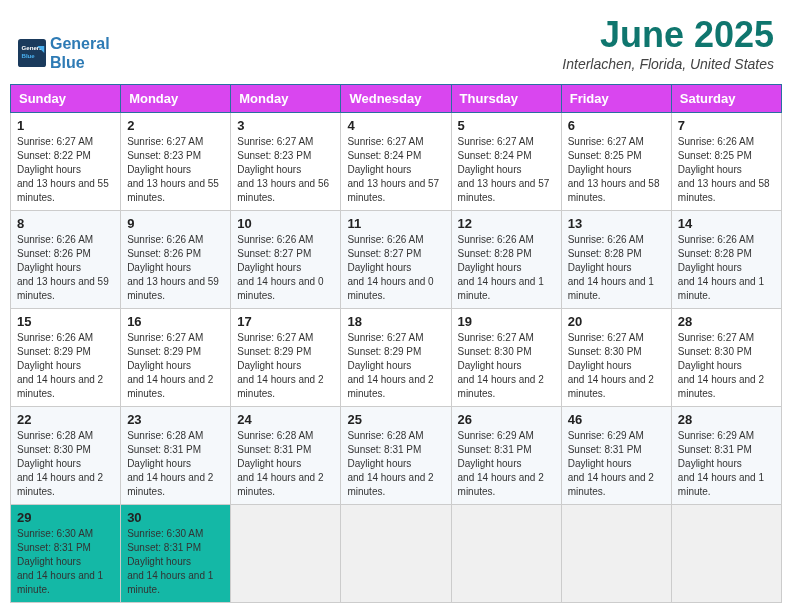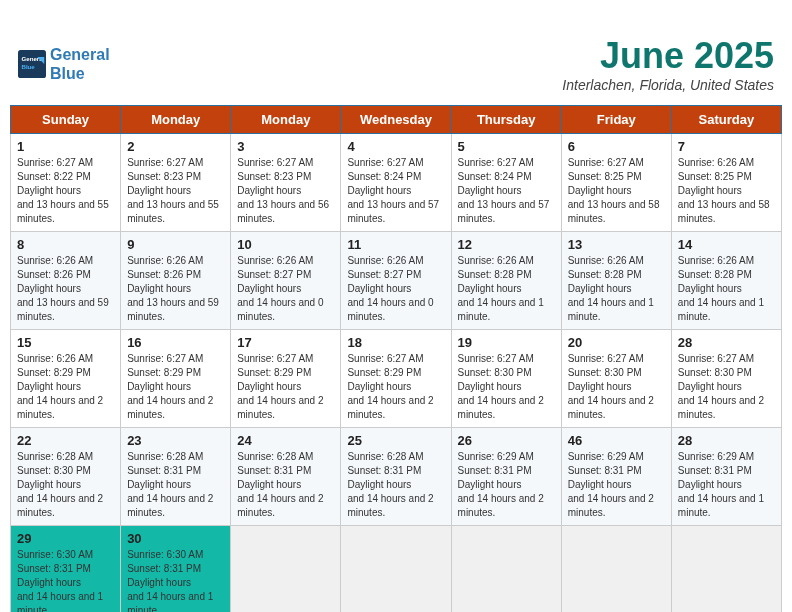--- a/index.html
+++ b/index.html
@@ -6,24 +6,23 @@
     body {
       font-family: Arial, sans-serif;
       background: #fff;
       width: 792px;
       min-height: 612px;
       padding: 10px;
     }
     .header-area {
       display: flex;
       justify-content: space-between;
-      align-items: center;
+      align-items: flex-end;
       margin-bottom: 8px;
       padding: 4px 8px;
-      margin-top: 21px;
     }
     .logo {
       display: flex;
       align-items: center;
       gap: 4px;
     }
     .logo-text {
       font-size: 16px;
       font-weight: bold;
       color: #1a3a5c;
@@ -48,26 +47,26 @@
       font-size: 14px;
       color: #444;
       font-style: italic;
     }
     .calendar {
       width: 100%;
       border-collapse: collapse;
       border: 1px solid #ccc;
     }
     .calendar th {
-      background: #c2410c;
+      background: #d946ef;
       color: #fff;
       font-size: 13px;
       font-weight: bold;
       padding: 6px 8px;
-      text-align: center;
+      text-align: left;
       border: 1px solid #2a6fa0;
     }
     .calendar td {
       vertical-align: top;
       border: 1px solid #ccc;
       padding: 5px 6px;
       min-height: 80px;
       width: calc(100% / 7);
       background: #fff;
       font-size: 10.5px;

